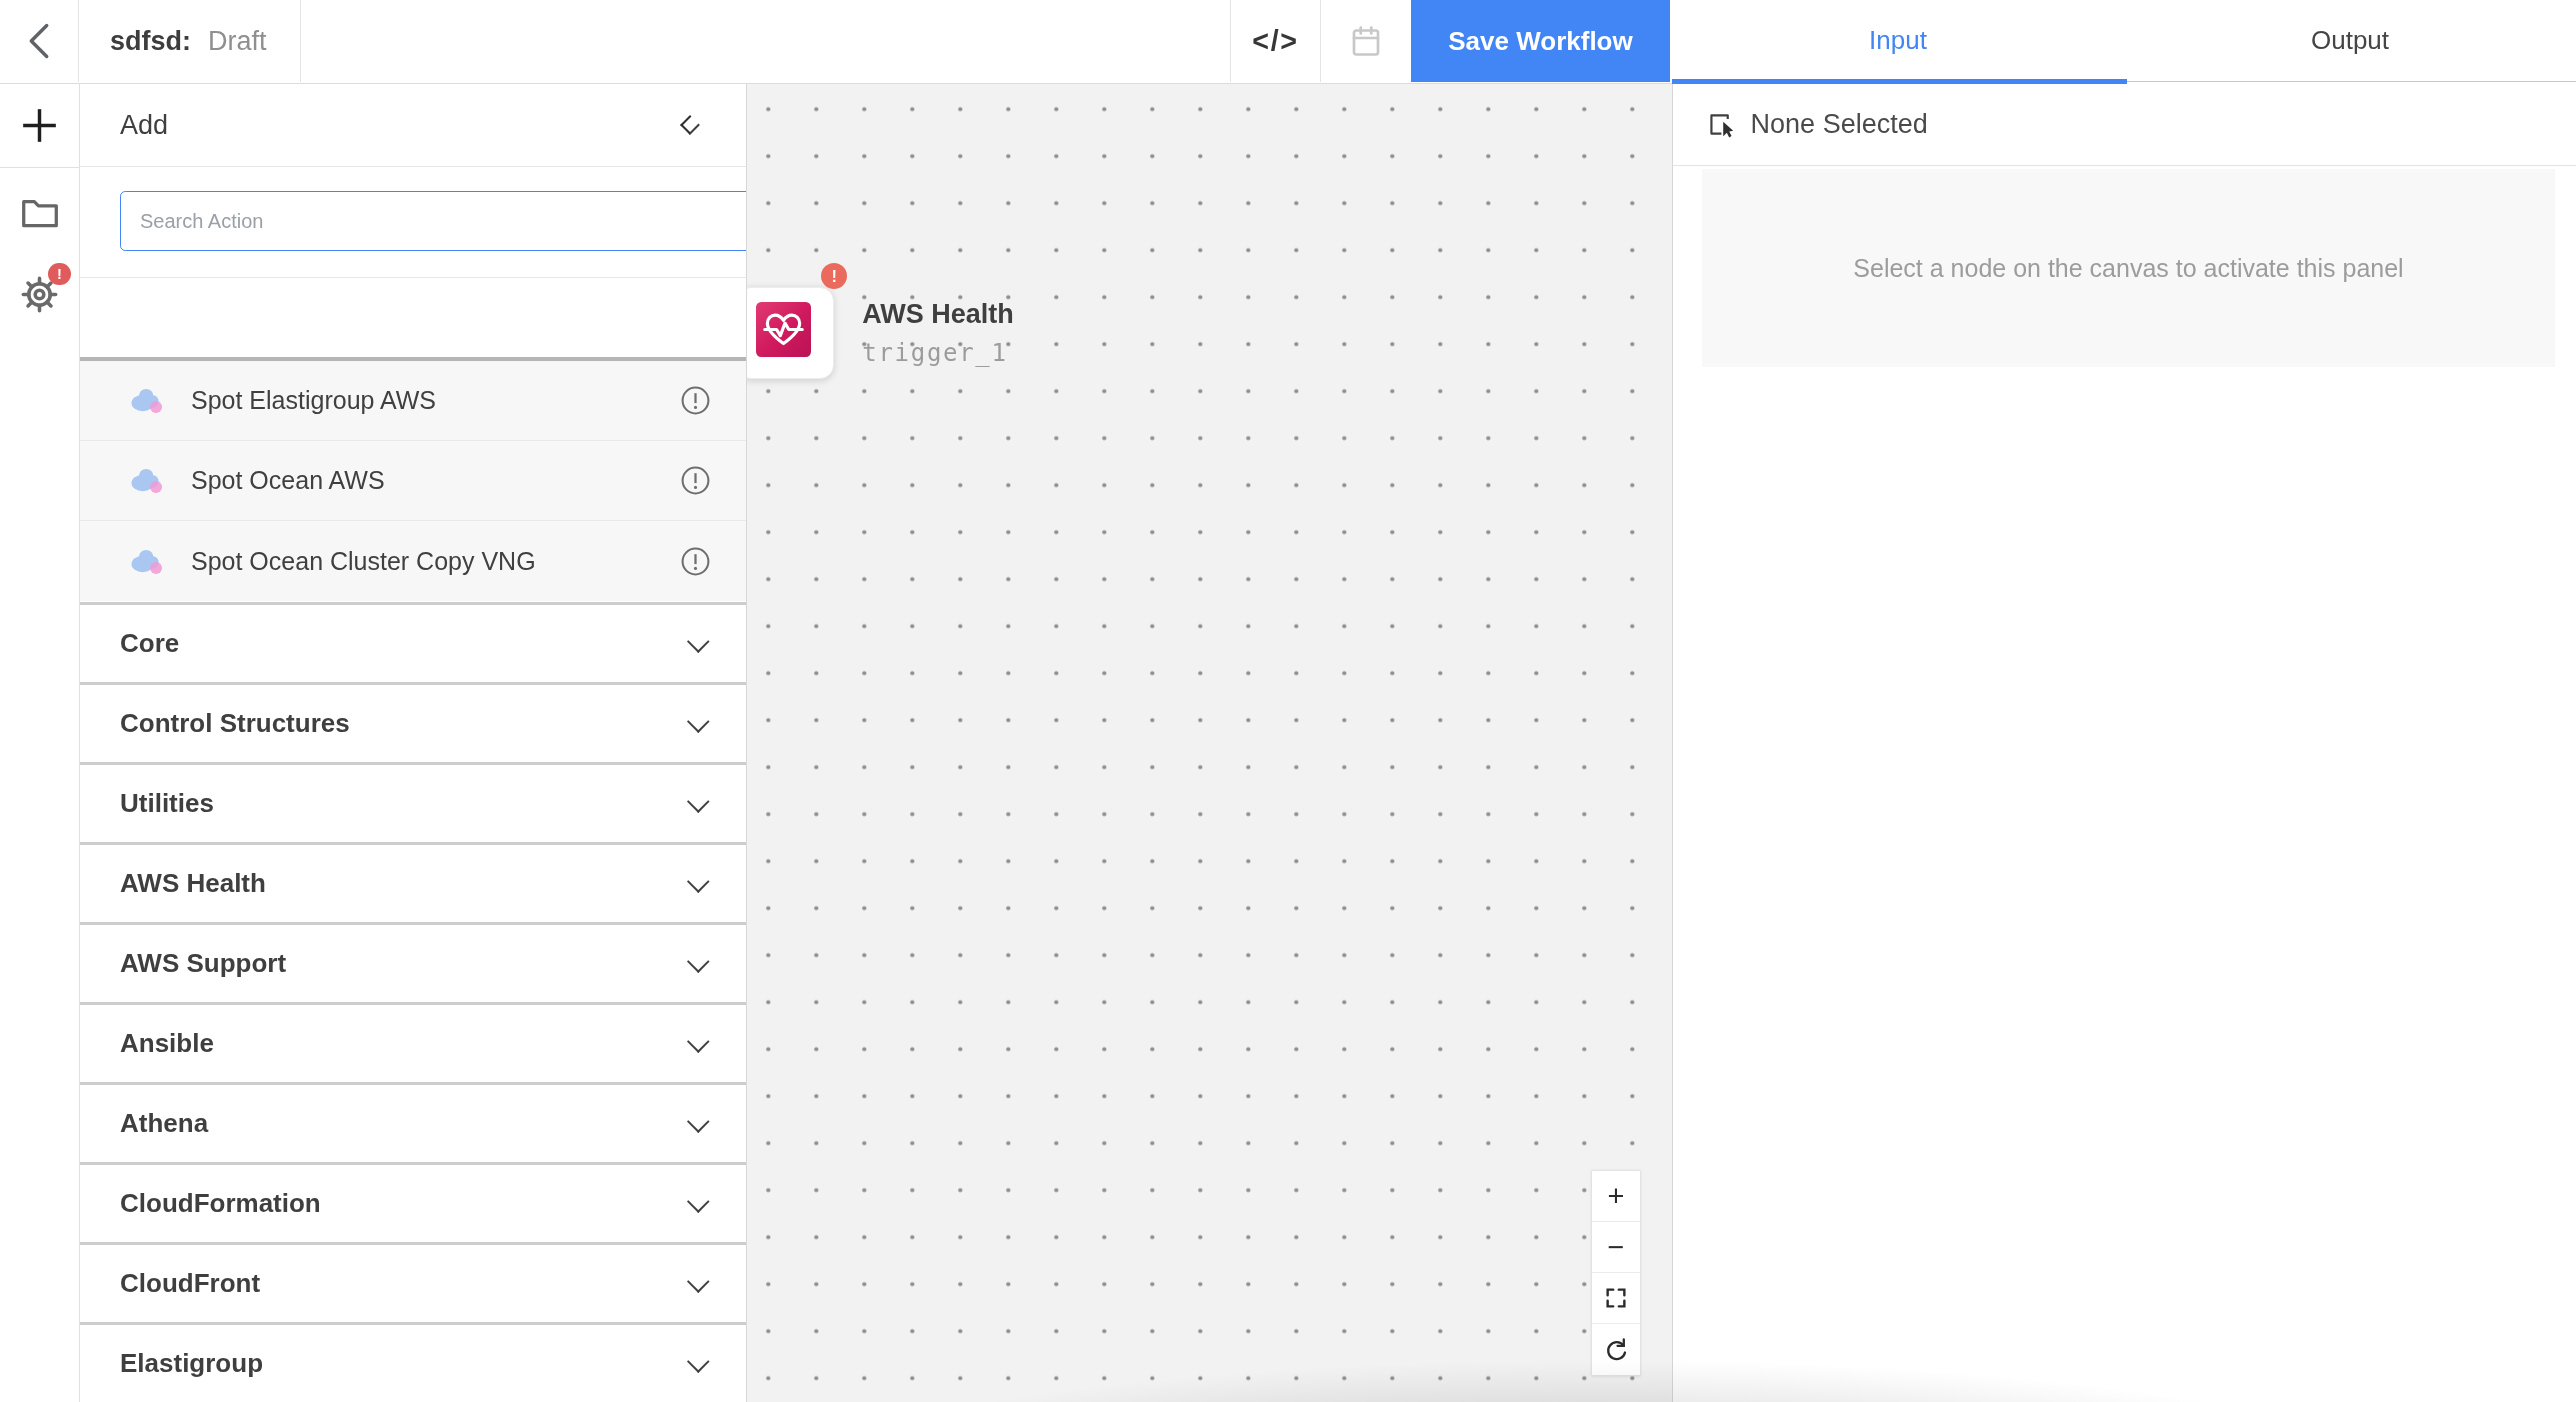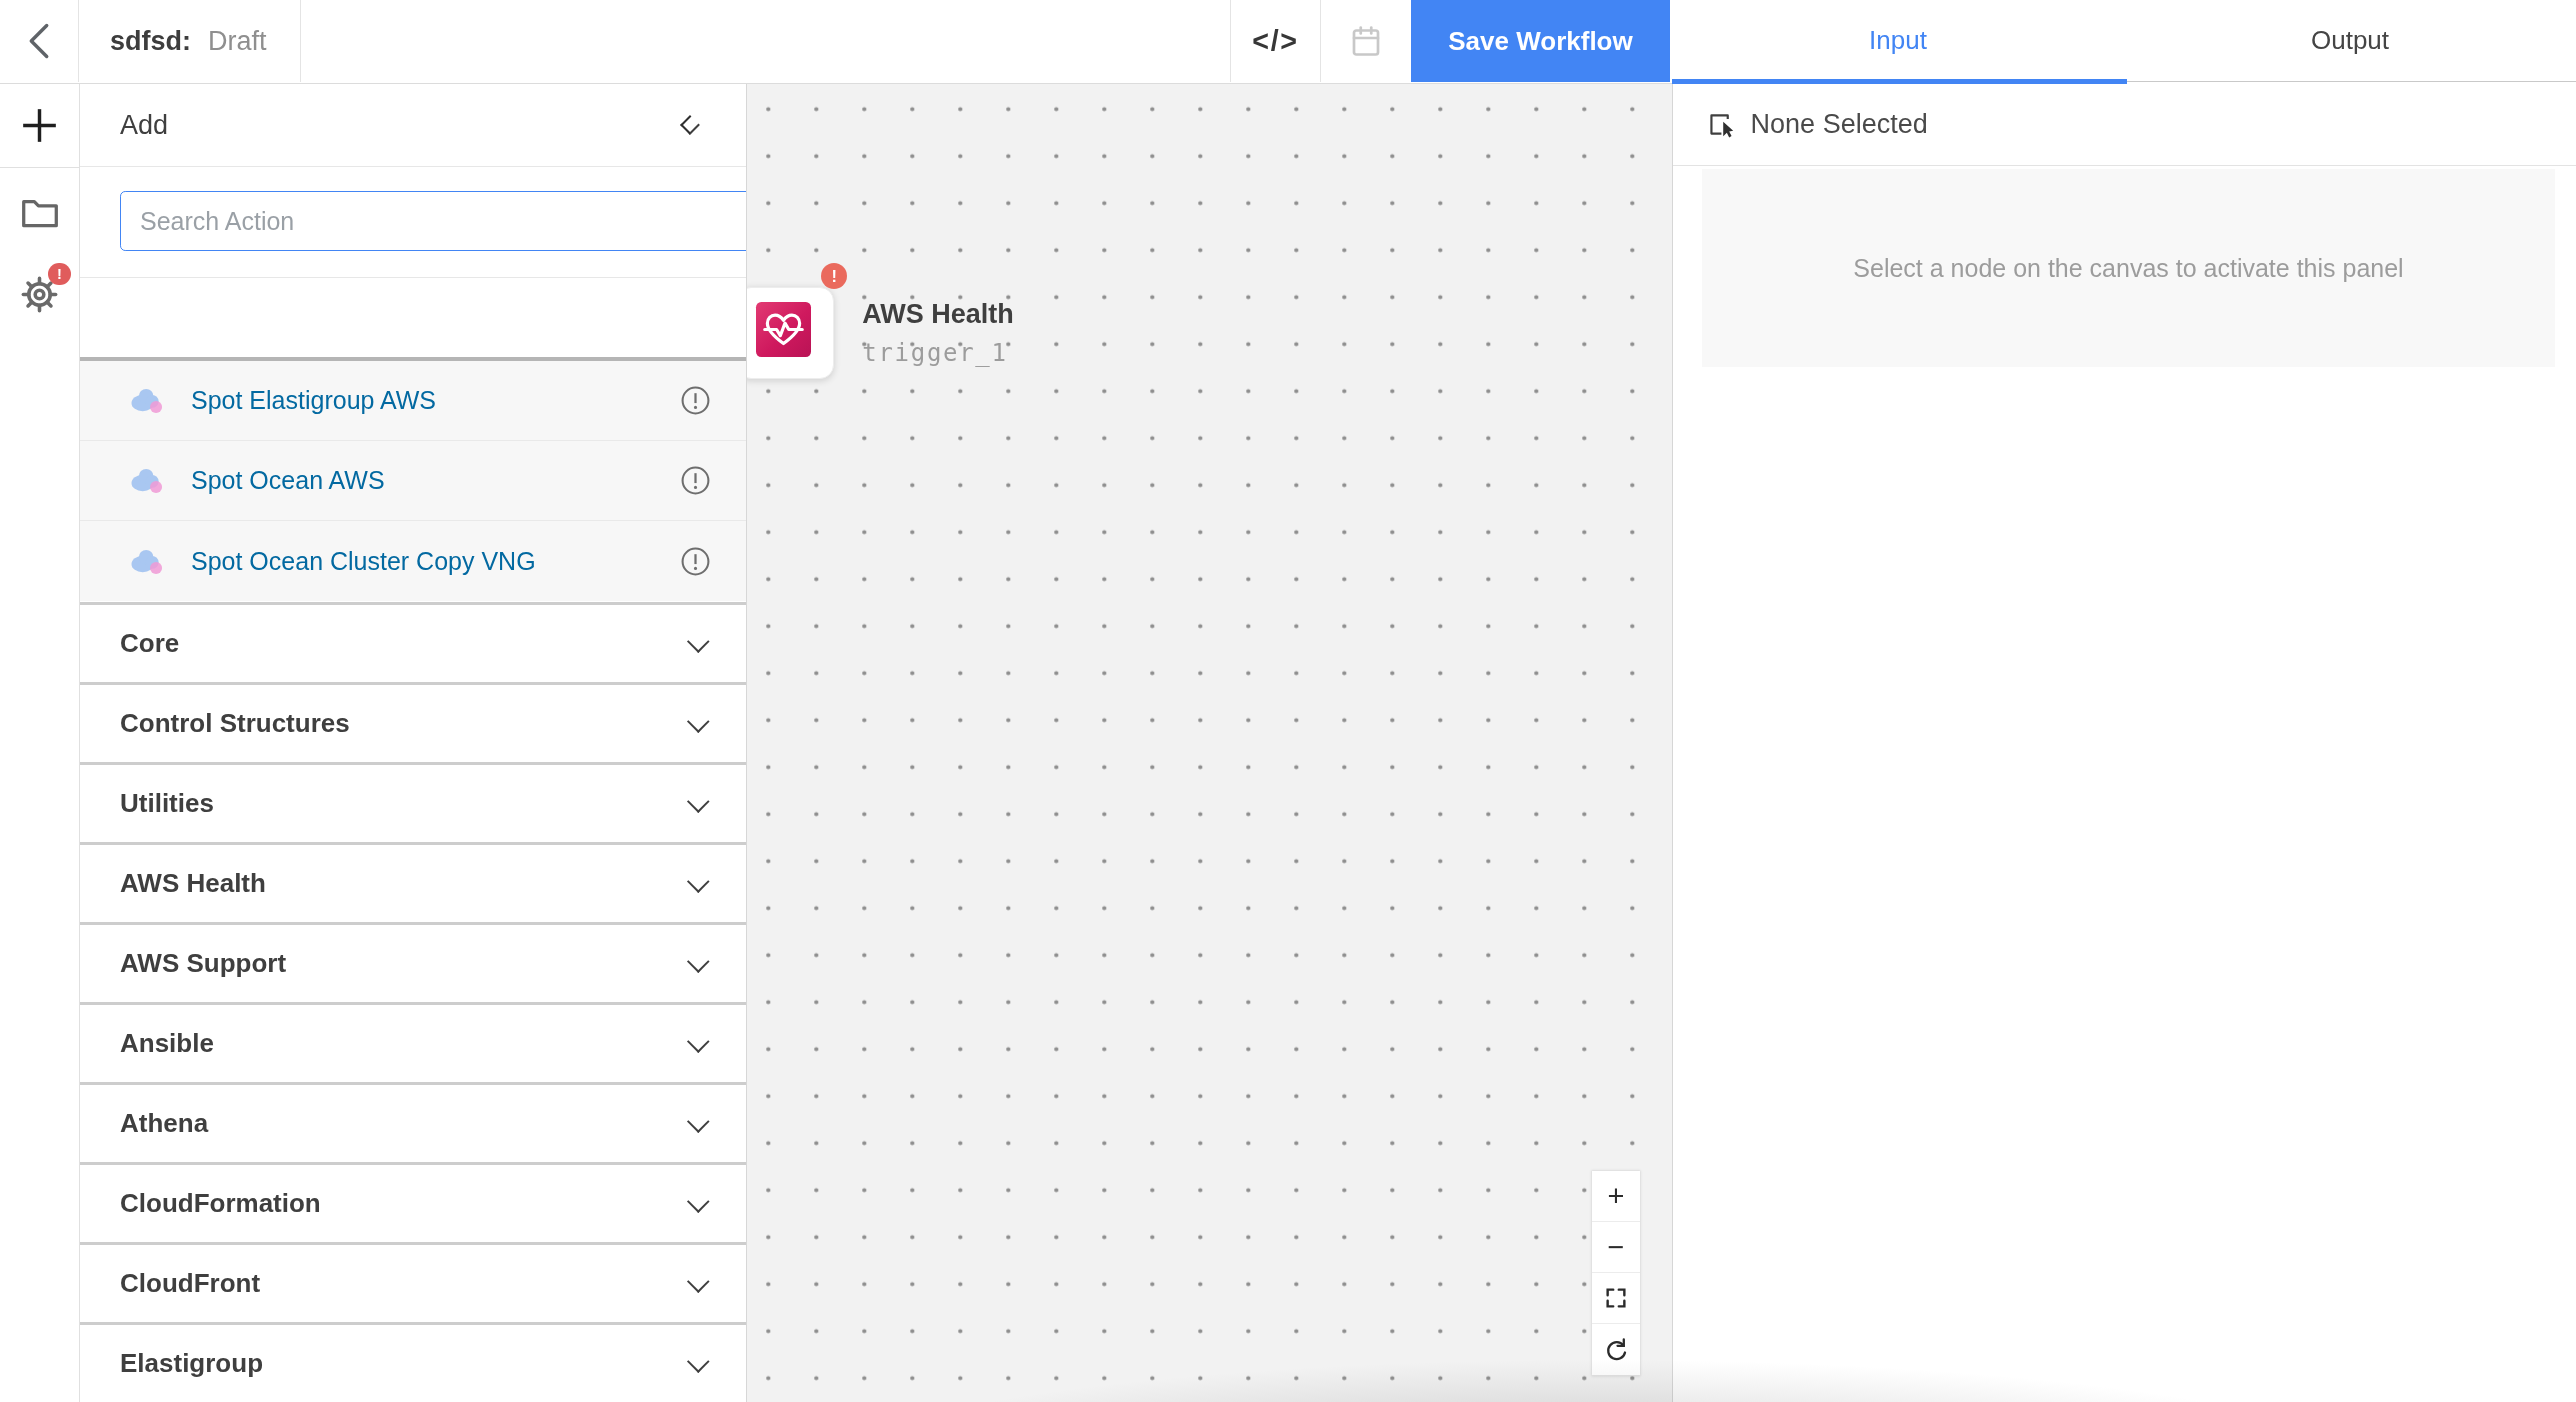--- a/index.html
+++ b/index.html
@@ -35,31 +35,31 @@
   .rail-gear { top:173px; height:74px; }
   .gear-wrap { position:relative; width:45px; height:45px; display:flex; align-items:center; justify-content:center; }
   .gear-badge { position:absolute; right:-8.7px; top:-8.7px; width:22.5px; height:22.5px; border-radius:50%; background:#e05c5c; color:#fff; font-size:14.7px; font-weight:700; display:flex; align-items:center; justify-content:center; }
 
   
   .sidebar { position:absolute; left:80px; top:84px; width:667px; height:1318px; background:#fff; border-right:0.9px solid #d7d7d7; z-index:20; overflow:hidden; }
   .sb-head { position:absolute; left:0; top:0; width:100%; height:83px; border-bottom:0.9px solid #e7e7e7; display:flex; align-items:center; justify-content:space-between; padding:0 42px 0 40px; }
   .sb-head-title { font-size:27px; color:#3f3f3f; }
   .collapse-btn { width:29px; height:29px; display:flex; align-items:center; justify-content:center; cursor:pointer; }
   .sb-search-wrap { position:absolute; left:0; top:83px; width:100%; height:111px; border-bottom:0.9px solid #e7e7e7; }
-  .sb-search { position:absolute; left:40px; top:24px; width:701px; height:60px; border:1.7px solid #4285f4; border-radius:5.2px; font-size:25px; color:#3f3f3f; padding:0 19px; outline:none; font-family:"Liberation Sans","DejaVu Sans",sans-serif; background:#fff; }
+  .sb-search { position:absolute; left:40px; top:24px; width:701px; height:60px; border:1.7px solid #4285f4; border-radius:5.2px; font-size:20px; color:#3f3f3f; padding:0 19px; outline:none; font-family:"Liberation Sans","DejaVu Sans",sans-serif; background:#fff; }
   .sb-search::placeholder { color:#9aa0a6; opacity:1; }
 
   .sb-section-head { position:absolute; left:0; top:194px; width:100%; height:79px; display:flex; align-items:center; justify-content:space-between; padding:0 42px 0 40px; cursor:pointer; }
   .sb-section-label { font-size:26px; font-weight:700; color:#3f3f3f; }
   .thick-divider { position:absolute; left:0; top:273px; width:100%; height:4.3px; background:#b5b5b5; }
 
   .sb-items { position:absolute; left:0; top:277px; width:100%; background:#f7f7f7; }
   .sb-item { height:80px; display:flex; align-items:center; padding:0 35px 0 47px; border-bottom:0.9px solid #e9e9e9; cursor:pointer; }
   .sb-item:last-child { border-bottom:none; }
-  .sb-item-label { font-size:25px; color:#0369a1; margin-left:24px; flex:1; }
+  .sb-item-label { font-size:25px; color:#404040; margin-left:24px; flex:1; }
 
   .cat-list { position:absolute; left:0; top:518px; width:100%; }
   .cat-row { height:80px; border-top:3.5px solid #cdcdcd; display:flex; align-items:center; justify-content:space-between; padding:0 42px 0 40px; background:#fff; cursor:pointer; }
   .cat-label { font-size:26px; font-weight:700; color:#3f3f3f; }
 
   
   .chev { display:inline-block; width:15.6px; height:15.6px; border-right:2.6px solid #3f3f3f; border-bottom:2.6px solid #3f3f3f; }
   .chev-down { transform:rotate(45deg) translateY(-3.5px); }
   .chev-up { transform:rotate(-135deg) translateY(-3.5px); }
   .chev-left { width:14px; height:14px; border-right:none; border-top:2.6px solid #2f2f2f; border-left:2.6px solid #2f2f2f; transform:rotate(-45deg); }

